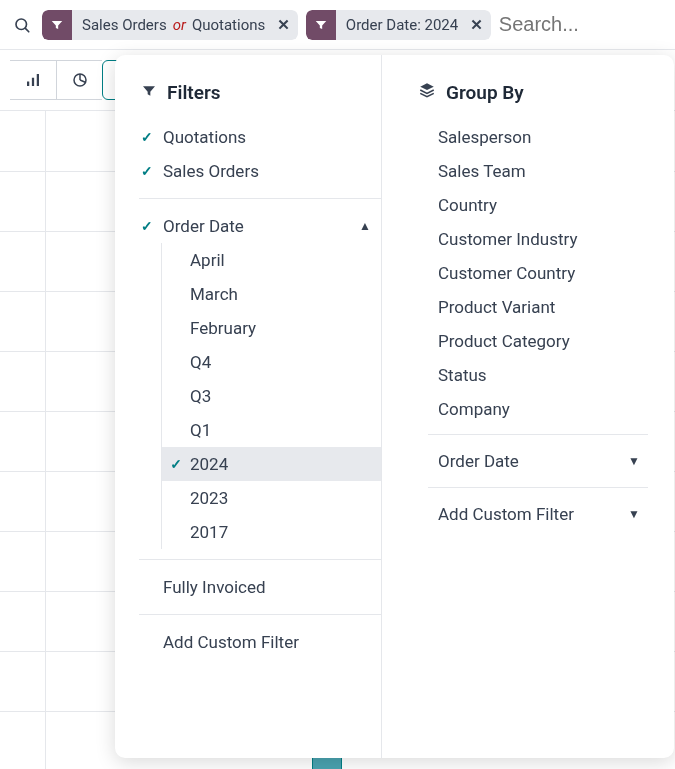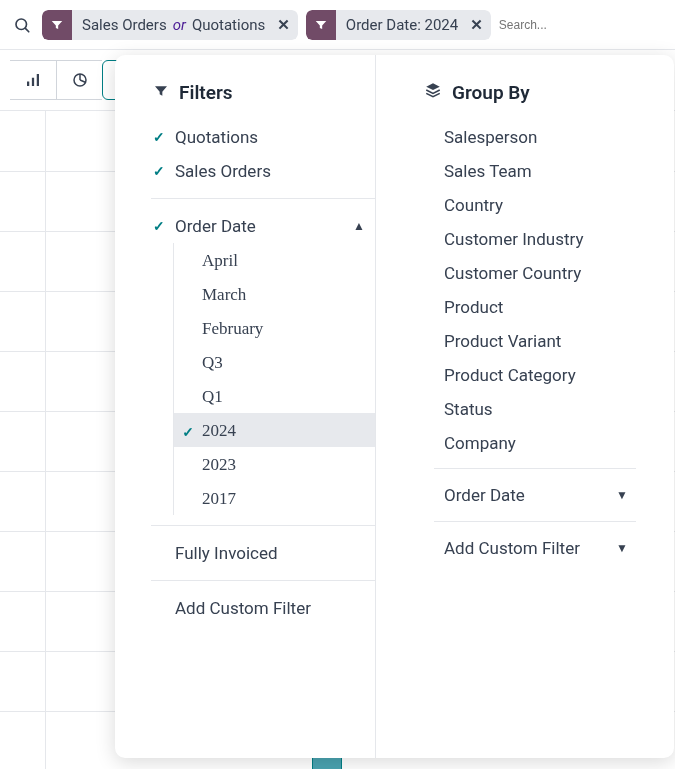--- a/index.html
+++ b/index.html
@@ -42,32 +42,32 @@
   }
   .chip-body {
     background: #e7e9ed;
     height: 30px;
     display: flex; align-items: center;
     padding: 0 8px 0 10px;
     border-radius: 0 6px 6px 0;
     color: #374151;
     gap: 6px;
   }
-  .chip-body .or { font-style: italic; color: #4c1d95; }
+  .chip-body .or { font-style: italic; color: #b91c1c; }
   .chip-close {
     margin-left: 6px;
     color: #374151;
     cursor: pointer;
     font-weight: 600;
   }
   .search-input {
     border: none;
     outline: none;
     height: 30px;
-    font-size: 12px;
+    font-size: 20px;
     color: #6b7280;
     flex: 1;
     min-width: 60px;
   }
   
   .toolbar {
     height: 60px;
     display: flex;
     align-items: center;
     padding: 0 10px;
@@ -126,21 +126,21 @@
     top: 55px;
     width: 559px;
     height: 703px;
     background: #fff;
     border-radius: 10px;
     box-shadow: 0 4px 20px rgba(0,0,0,0.15);
     display: flex;
   }
   .col {
     flex: 1;
-    padding: 18px 28px;
+    padding: 18px 16px;
     overflow: hidden;
   }
   .col.left { border-right: 1px solid #e5e7eb; padding-right: 0; margin-right: 10px;}
   .section-head {
     display: flex; align-items: center; gap: 10px;
     font-size: 19px; font-weight: 600;
     color: #1f2937;
     padding: 8px 10px 16px 10px;
   }
   .section-head svg, .section-head .head-icon { color: #374151; }
@@ -174,27 +174,26 @@
   .divider.right-col {
     height: 1px;
     background: #e5e7eb;
     margin: 8px 10px 8px 20px;
   }
   .sub-block {
     border-left: 1px solid #e5e7eb;
     margin-left: 30px;
   }
   .sub-item {
-    display: flex; align-items: flex-end;
+    display: flex; align-items: center;
     padding: 6px 10px 6px 0;
     font-size: 17px;
     color: #374151;
     cursor: pointer;
     height: 34px;
-    font-family: Liberation Serif, serif;
   }
   .sub-item .check-slot { width: 28px; text-align: center;}
   .sub-item.selected {
     background: #e7e9ed;
   }
   .rsimple { 
     padding-left: 30px;
   }
   .rchev-item {
     display: flex; align-items: center;
@@ -321,20 +320,24 @@
       <div class="sub-item">
           <span class="check-slot"></span>
           <span>March</span>
         </div>
       <div class="sub-item">
           <span class="check-slot"></span>
           <span>February</span>
         </div>
       <div class="sub-item">
           <span class="check-slot"></span>
+          <span>Q4</span>
+        </div>
+      <div class="sub-item">
+          <span class="check-slot"></span>
           <span>Q3</span>
         </div>
       <div class="sub-item">
           <span class="check-slot"></span>
           <span>Q1</span>
         </div>
       <div class="sub-item selected">
           <span class="check-slot">✓</span>
           <span>2024</span>
         </div>
@@ -384,23 +387,20 @@
     <div class="menu-item rsimple">
         <span>Country</span>
       </div>
     <div class="menu-item rsimple">
         <span>Customer Industry</span>
       </div>
     <div class="menu-item rsimple">
         <span>Customer Country</span>
       </div>
     <div class="menu-item rsimple">
-        <span>Product</span>
-      </div>
-    <div class="menu-item rsimple">
         <span>Product Variant</span>
       </div>
     <div class="menu-item rsimple">
         <span>Product Category</span>
       </div>
     <div class="menu-item rsimple">
         <span>Status</span>
       </div>
     <div class="menu-item rsimple">
         <span>Company</span>

